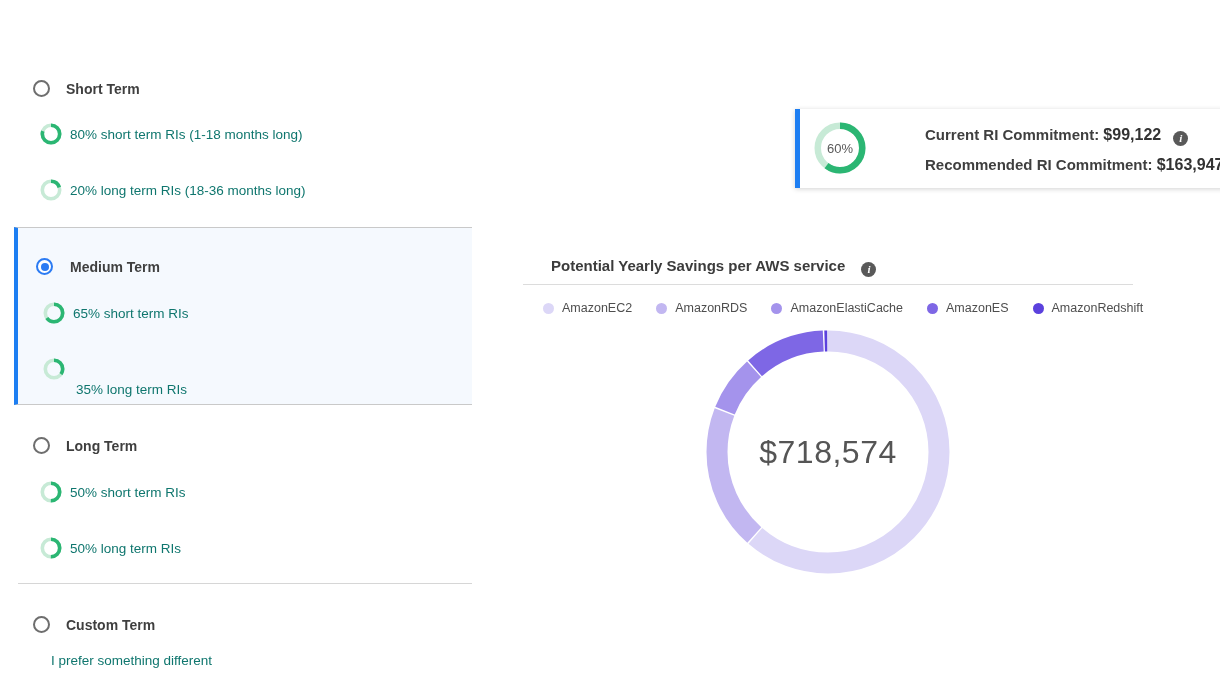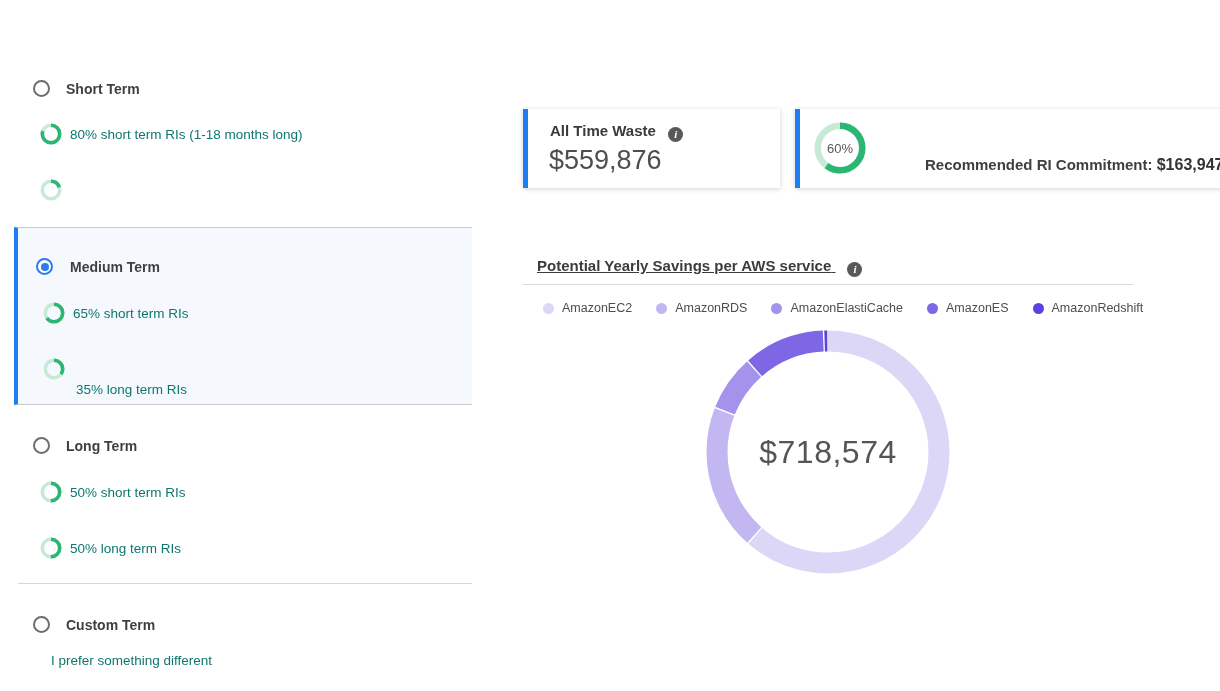--- a/index.html
+++ b/index.html
@@ -34,21 +34,21 @@
   .info { display:inline-block; width:15px; height:15px; border-radius:50%; background:#595959;
           color:#fff; font-family:"Liberation Serif", serif; font-style:italic; font-weight:bold;
           font-size:11px; line-height:15px; text-align:center; vertical-align:-2px; }
   .gauge { position:absolute; left:14px; top:13px; width:52px; height:52px; }
   .gauge-label { position:absolute; inset:0; display:flex; align-items:center; justify-content:center;
                  font-size:13px; color:#5a5a5a; }
   .commit-line { position:absolute; left:125px; font-size:15px; color:#3f3f3f; font-weight:600; white-space:nowrap; }
   .commit-line b { font-size:16px; color:#333; }
 
   
-  .chart-title { position:absolute; left:537px; top:257px; font-size:15px; font-weight:600; color:#3c3c3c;text-decoration:underline; }
+  .chart-title { position:absolute; left:551px; top:257px; font-size:15px; font-weight:600; color:#3c3c3c; }
   .chart-divider { position:absolute; left:523px; top:284px; width:610px; height:1px; background:#dcdcdc; }
   .legend { position:absolute; left:543px; top:301px; display:flex; gap:24px; align-items:flex-start; }
   .legend-item { display:flex; align-items:center; gap:8px; }
   .legend-dot { width:11px; height:11px; border-radius:50%; background:#ccc; }
   .legend-text { font-size:12.5px; color:#4e4e4e; }
   .big-donut { position:absolute; left:698px; top:322px; width:260px; height:260px; }
   .donut-center { position:absolute; left:698px; top:322px; width:260px; height:260px;
                   display:flex; align-items:center; justify-content:center;
                   font-size:32px; color:#555; letter-spacing:0.5px; }
 </style>
@@ -62,20 +62,21 @@
   <span class="section-label abs" style="left:66px; top:81px;">Short Term</span>
   <span class="mini-donut abs" style="left:40px; top:123px;"><svg viewBox="0 0 22 22" width="22" height="22">
         <circle cx="11" cy="11" r="8.7" fill="none" stroke="#c7ead6" stroke-width="3.6" transform="rotate(-90 11 11)"></circle>
         <circle cx="11" cy="11" r="8.7" fill="none" stroke="#2bb673" stroke-width="3.6" stroke-dasharray="43.730969737969914 54.6637121724624" transform="rotate(-90 11 11)"></circle>
       </svg></span>
   <span class="item-label abs" style="left:70px; top:127px;">80% short term RIs (1-18 months long)</span>
   <span class="mini-donut abs" style="left:40px; top:179px;"><svg viewBox="0 0 22 22" width="22" height="22">
         <circle cx="11" cy="11" r="8.7" fill="none" stroke="#c7ead6" stroke-width="3.6" transform="rotate(-90 11 11)"></circle>
         <circle cx="11" cy="11" r="8.7" fill="none" stroke="#2bb673" stroke-width="3.6" stroke-dasharray="10.932742434492479 54.6637121724624" transform="rotate(-90 11 11)"></circle>
       </svg></span>
+  <span class="item-label abs" style="left:70px; top:183px;">20% long term RIs (18-36 months long)</span>
 
   <div class="selected-box"></div>
   <span class="radio selected abs" style="left:36px; top:258px;"></span>
   <span class="section-label abs" style="left:70px; top:259px;">Medium Term</span>
   <span class="mini-donut abs" style="left:43px; top:302px;"><svg viewBox="0 0 22 22" width="22" height="22">
         <circle cx="11" cy="11" r="8.7" fill="none" stroke="#c7ead6" stroke-width="3.6" transform="rotate(-90 11 11)"></circle>
         <circle cx="11" cy="11" r="8.7" fill="none" stroke="#2bb673" stroke-width="3.6" stroke-dasharray="35.531412912100556 54.6637121724624" transform="rotate(-90 11 11)"></circle>
       </svg></span>
   <span class="item-label abs" style="left:73px; top:306px;">65% short term RIs</span>
   <span class="mini-donut abs" style="left:43px; top:358px;"><svg viewBox="0 0 22 22" width="22" height="22">
@@ -96,35 +97,33 @@
         <circle cx="11" cy="11" r="8.7" fill="none" stroke="#2bb673" stroke-width="3.6" stroke-dasharray="27.331856086231202 54.6637121724624" transform="rotate(-90 11 11)"></circle>
       </svg></span>
   <span class="item-label abs" style="left:70px; top:541px;">50% long term RIs</span>
 
   <div class="divider-h" style="top:583px;"></div>
 
   <span class="radio abs" style="left:33px; top:616px;"></span>
   <span class="section-label abs" style="left:66px; top:617px;">Custom Term</span>
   <span class="item-label abs" style="left:51px; top:653px;">I prefer something different</span>
 
-  <div class="card" style="left:523px; width:257px;">
-    <div class="abs" style="left:22px; top:13px;">
-      <span class="card-label">All Time Waste</span>
-      <span class="info" style="margin-left:8px;">i</span>
-    </div>
-    <div class="card-value abs" style="left:21px; top:36px;">$559,876</div>
-  </div>
 
   <div class="card" style="left:795px; width:490px;">
     <div class="gauge">
       <span class="mini-donut" style="width:52px;height:52px;"><svg viewBox="0 0 52 52" width="52" height="52">
             <circle cx="26" cy="26" r="22.25" fill="none" stroke="#c7ead6" stroke-width="6.5" transform="rotate(-90 26 26)"></circle>
             <circle cx="26" cy="26" r="22.25" fill="none" stroke="#2bb673" stroke-width="6.5" stroke-dasharray="83.88052385084748 139.8008730847458" transform="rotate(-90 26 26)"></circle>
           </svg></span>
       <span class="gauge-label">60%</span>
+    </div>
+    <div class="commit-line" style="top:17px;">
+      <span>Current RI Commitment:</span>
+      <b>$99,122</b>
+      <span class="info" style="margin-left:8px;">i</span>
     </div>
     <div class="commit-line" style="top:47px;">
       <span>Recommended RI Commitment:</span>
       <b>$163,947</b>
       
     </div>
   </div>
 
   <div class="chart-title">
     <span>Potential Yearly Savings per AWS service</span>

